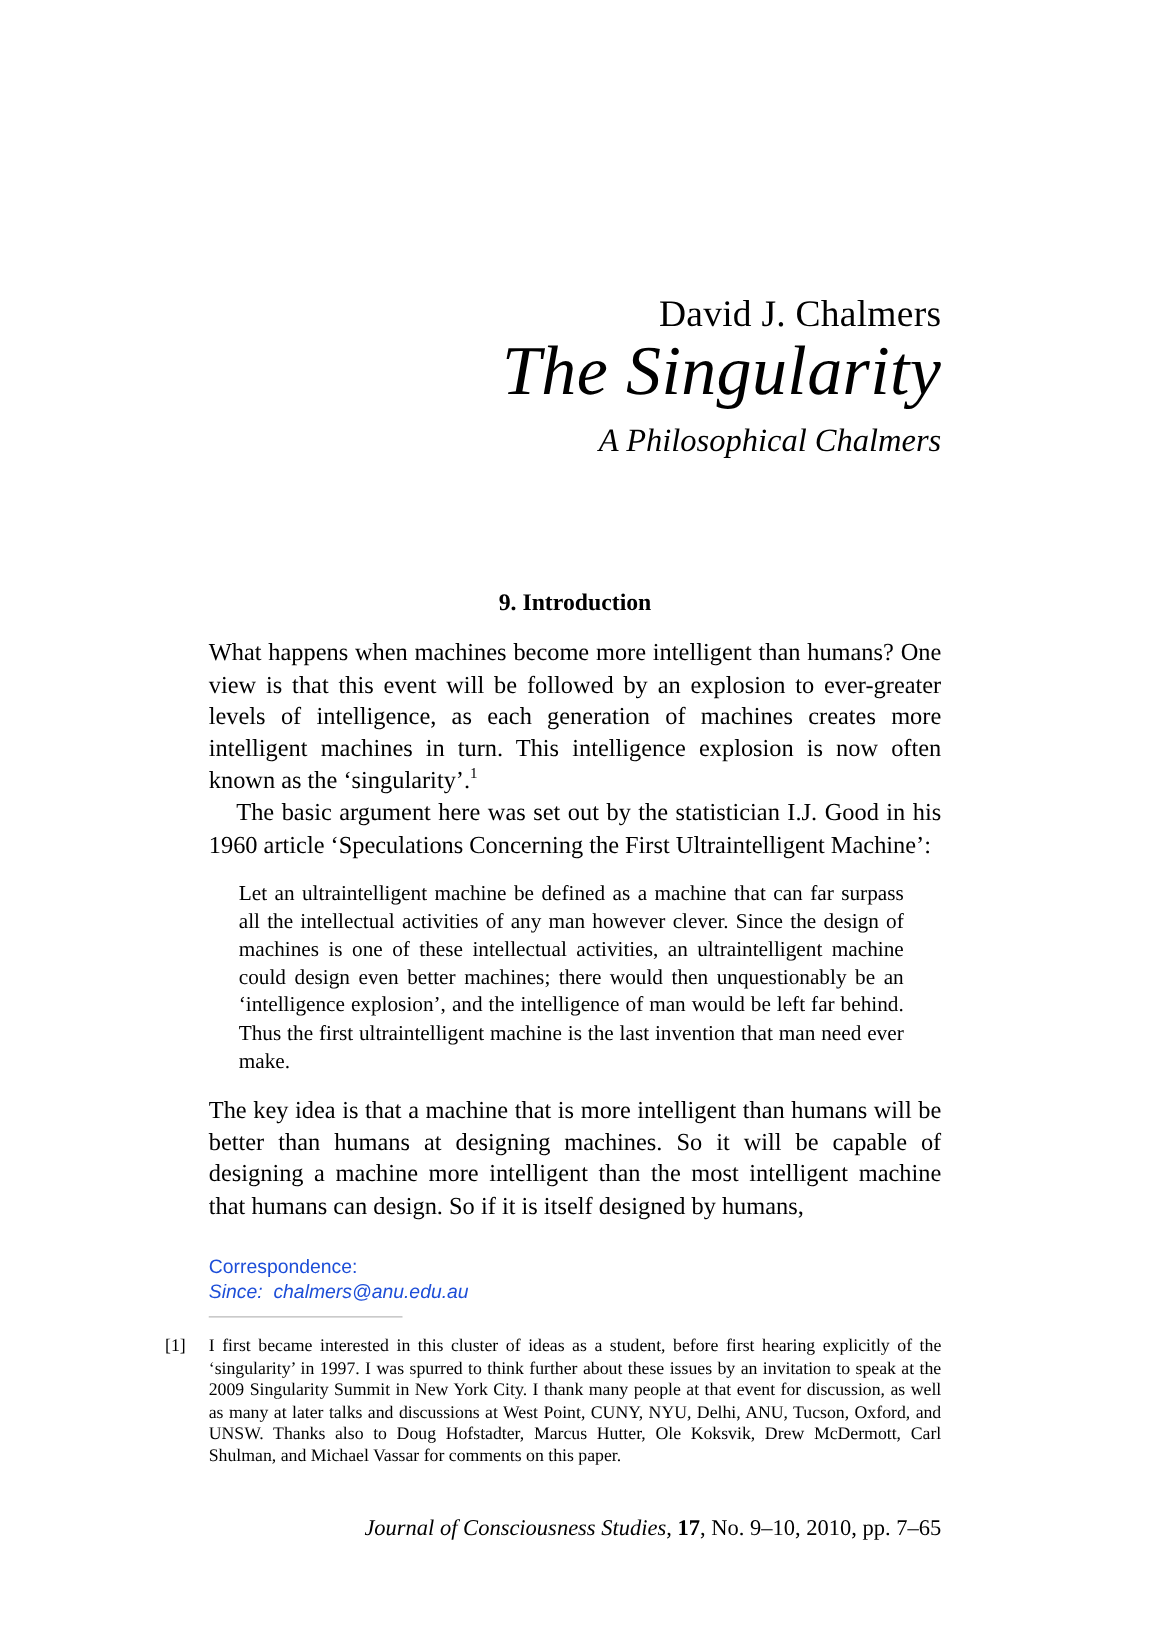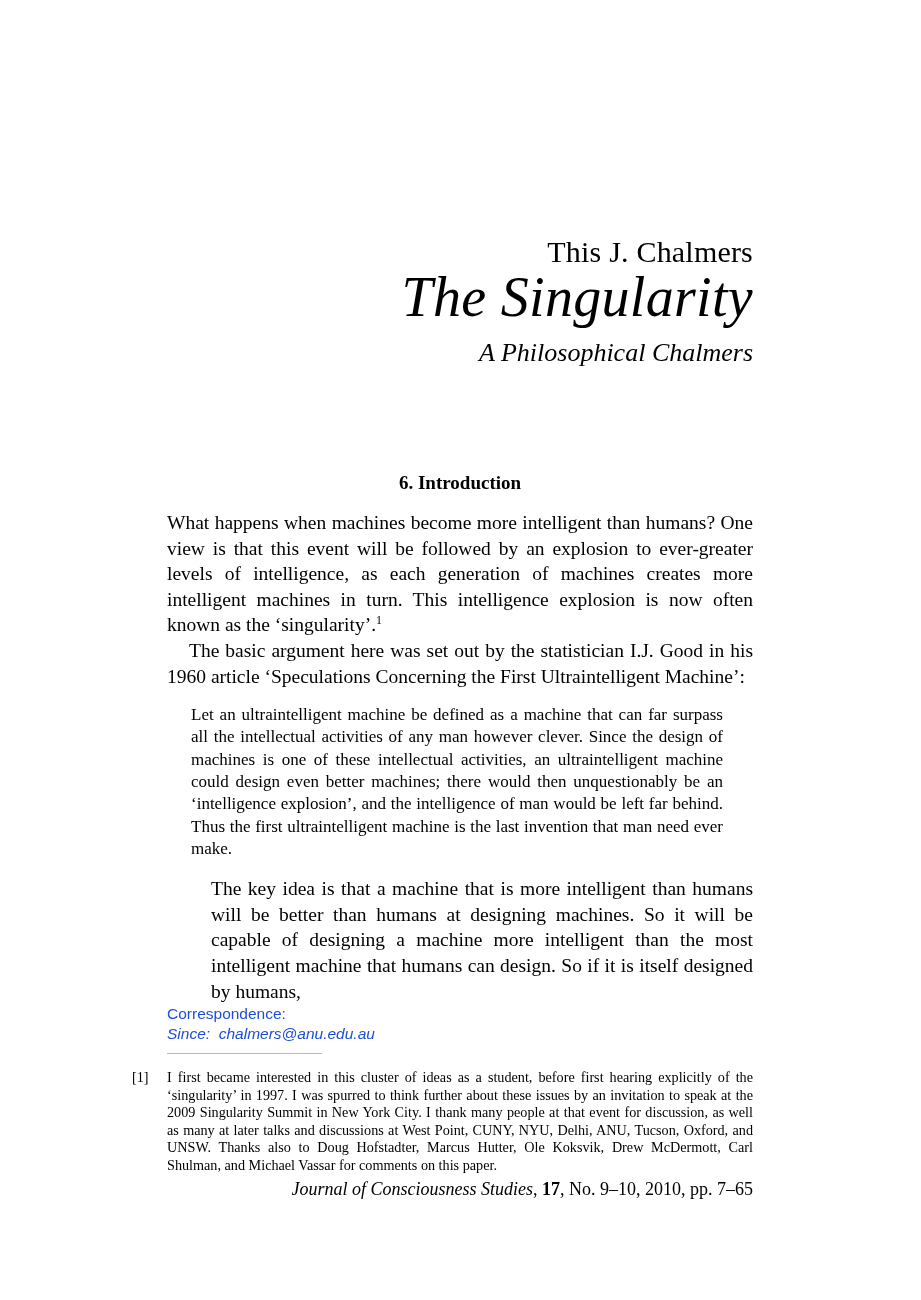--- a/index.html
+++ b/index.html
@@ -86,21 +86,20 @@
     width: 556px;
     box-sizing: border-box;
     font-size: 17px;
     line-height: 22.3px;
     text-align: justify;
   }
   blockquote.quote p { margin: 0; }
 
   p.after-quote {
     margin-top: 16px;
-    margin-left: 44px;
   }
 
   
   .correspondence {
     position: absolute;
     left: 167px;
     top: 1004px;
     width: 500px;
     font-family: "Liberation Sans", "DejaVu Sans", sans-serif;
     font-size: 15.5px;
@@ -137,43 +136,43 @@
   }
   .footnote .fn-text {
     display: block;
     margin-left: 35px;
   }
 
   
   .citation {
     position: absolute;
     left: 167px;
-    top: 1177px;
+    top: 1210px;
     width: 586px;
     text-align: right;
     font-size: 18px;
     line-height: 24px;
   }
   .citation .j-name { font-style: italic; }
   .citation .j-vol { font-weight: bold; }
 </style>
 </head>
 <body>
 
 <div class="page">
 
   <div class="title-block">
-    <div class="author">This J. Chalmers</div>
+    <div class="author">David J. Chalmers</div>
     <div class="main-title">The Singularity</div>
     <div class="subtitle">A Philosophical Chalmers</div>
   </div>
 
   <div class="body-col">
 
-    <div class="section-heading">6. Introduction</div>
+    <div class="section-heading">9. Introduction</div>
 
     <p class="body-para"><span>What happens when machines become more intelligent than humans? One view is that this event will be followed by an explosion to ever-greater levels of intelligence, as each generation of machines creates more intelligent machines in turn. This intelligence explosion is now often known as the ‘singularity’.</span><span class="sup-note">1</span></p>
 
     <p class="body-para indented">The basic argument here was set out by the statistician I.J. Good in his 1960 article ‘Speculations Concerning the First Ultraintelligent Machine’:</p>
 
     <blockquote class="quote">
       <p>Let an ultraintelligent machine be defined as a machine that can far surpass all the intellectual activities of any man however clever. Since the design of machines is one of these intellectual activities, an ultraintelligent machine could design even better machines; there would then unquestionably be an ‘intelligence explosion’, and the intelligence of man would be left far behind. Thus the first ultraintelligent machine is the last invention that man need ever make.</p>
     </blockquote>
 
     <p class="body-para after-quote">The key idea is that a machine that is more intelligent than humans will be better than humans at designing machines. So it will be capable of designing a machine more intelligent than the most intelligent machine that humans can design. So if it is itself designed by humans,</p>

